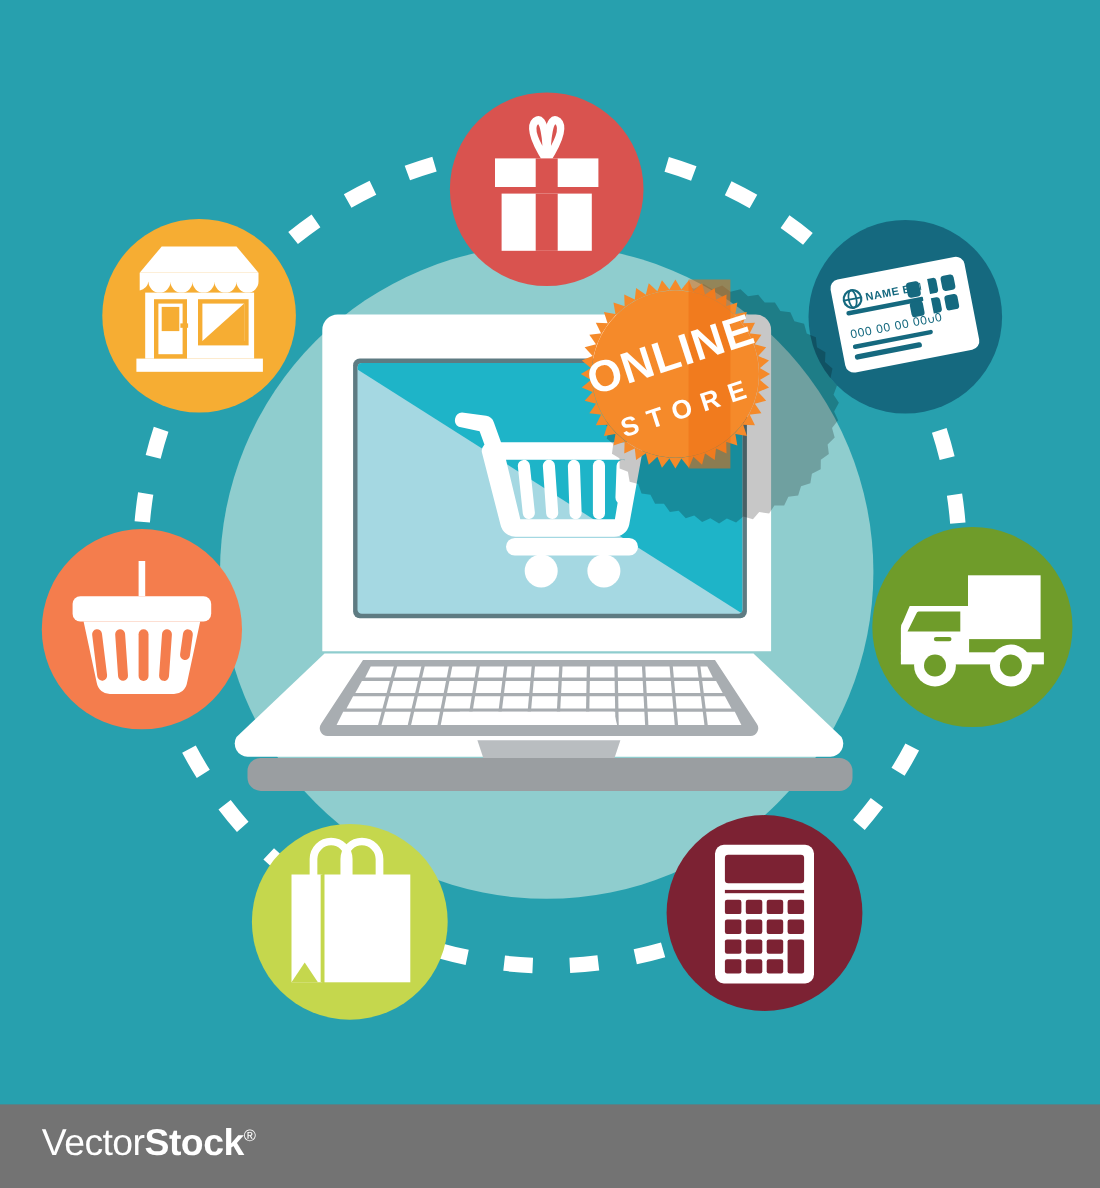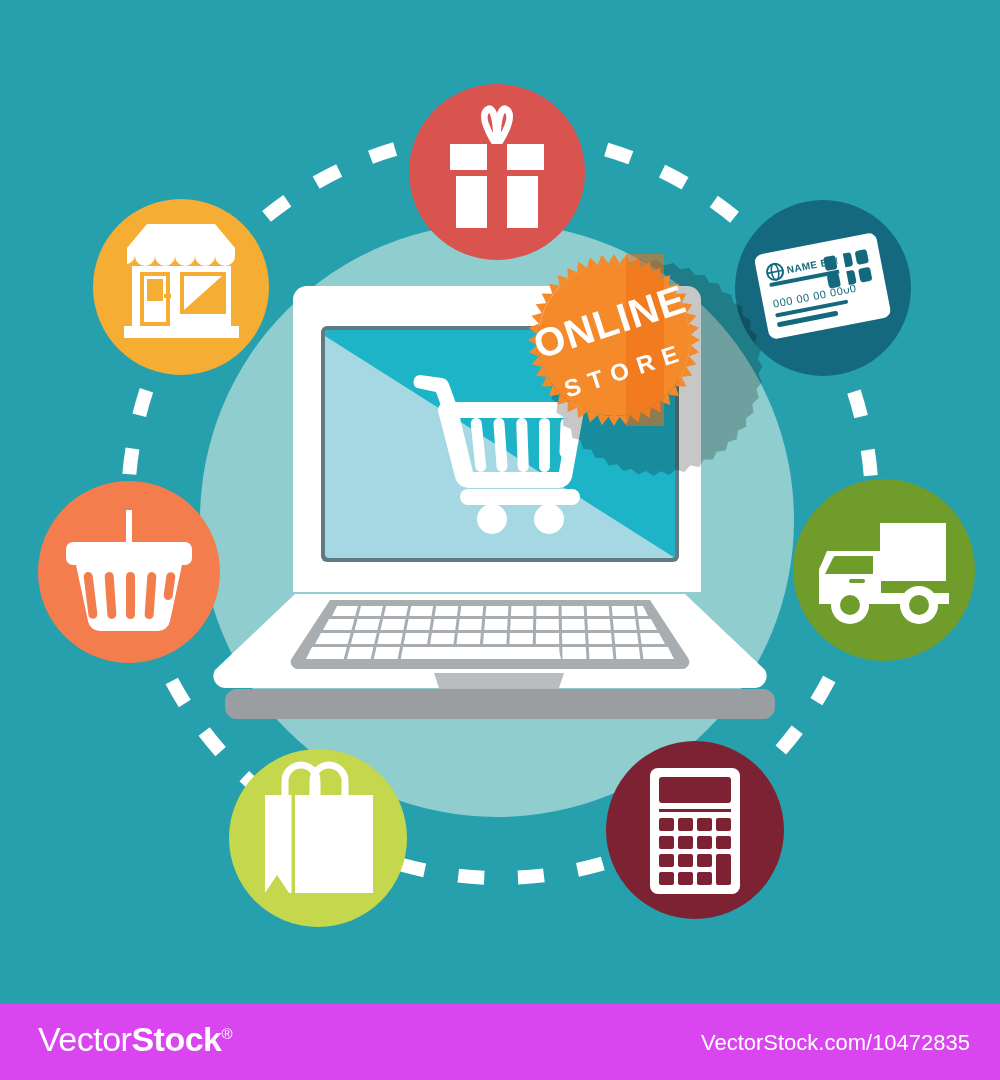--- a/index.html
+++ b/index.html
@@ -29,21 +29,21 @@
   }
   #artboard svg, #watermark-bar svg {
     display: block;
   }
   #watermark-bar {
     position: absolute;
     left: 0;
     top: 1004px;
     width: 1000px;
     height: 76px;
-    background: #d946ef;
+    background: #737373;
   }
   .wm-logo {
     position: absolute;
     left: 38px;
     top: 16px;
     color: #ffffff;
     font-size: 34px;
     letter-spacing: -0.5px;
     font-family: "Liberation Sans", sans-serif;
     white-space: nowrap;
@@ -457,16 +457,15 @@
 
         <text x="614" y="335" text-anchor="middle" transform="rotate(-18 614 335)" font-family="Liberation Sans, sans-serif" font-size="40" font-weight="bold" fill="#ffffff" letter-spacing="1">ONLINE</text>
         <text x="628" y="378" text-anchor="middle" transform="rotate(-18 628 378)" font-family="Liberation Sans, sans-serif" font-size="24" font-weight="bold" fill="#ffffff" letter-spacing="9">STORE</text>
       </g>
 
     </svg>
   </div>
 
   <div id="watermark-bar">
     <div class="wm-logo"><span class="vec">Vector</span><span class="stk">Stock</span><span class="reg">®</span></div>
-    <div class="wm-url">VectorStock.com/10472835</div>
   </div>
 
 </div>
 
 </body></html>

